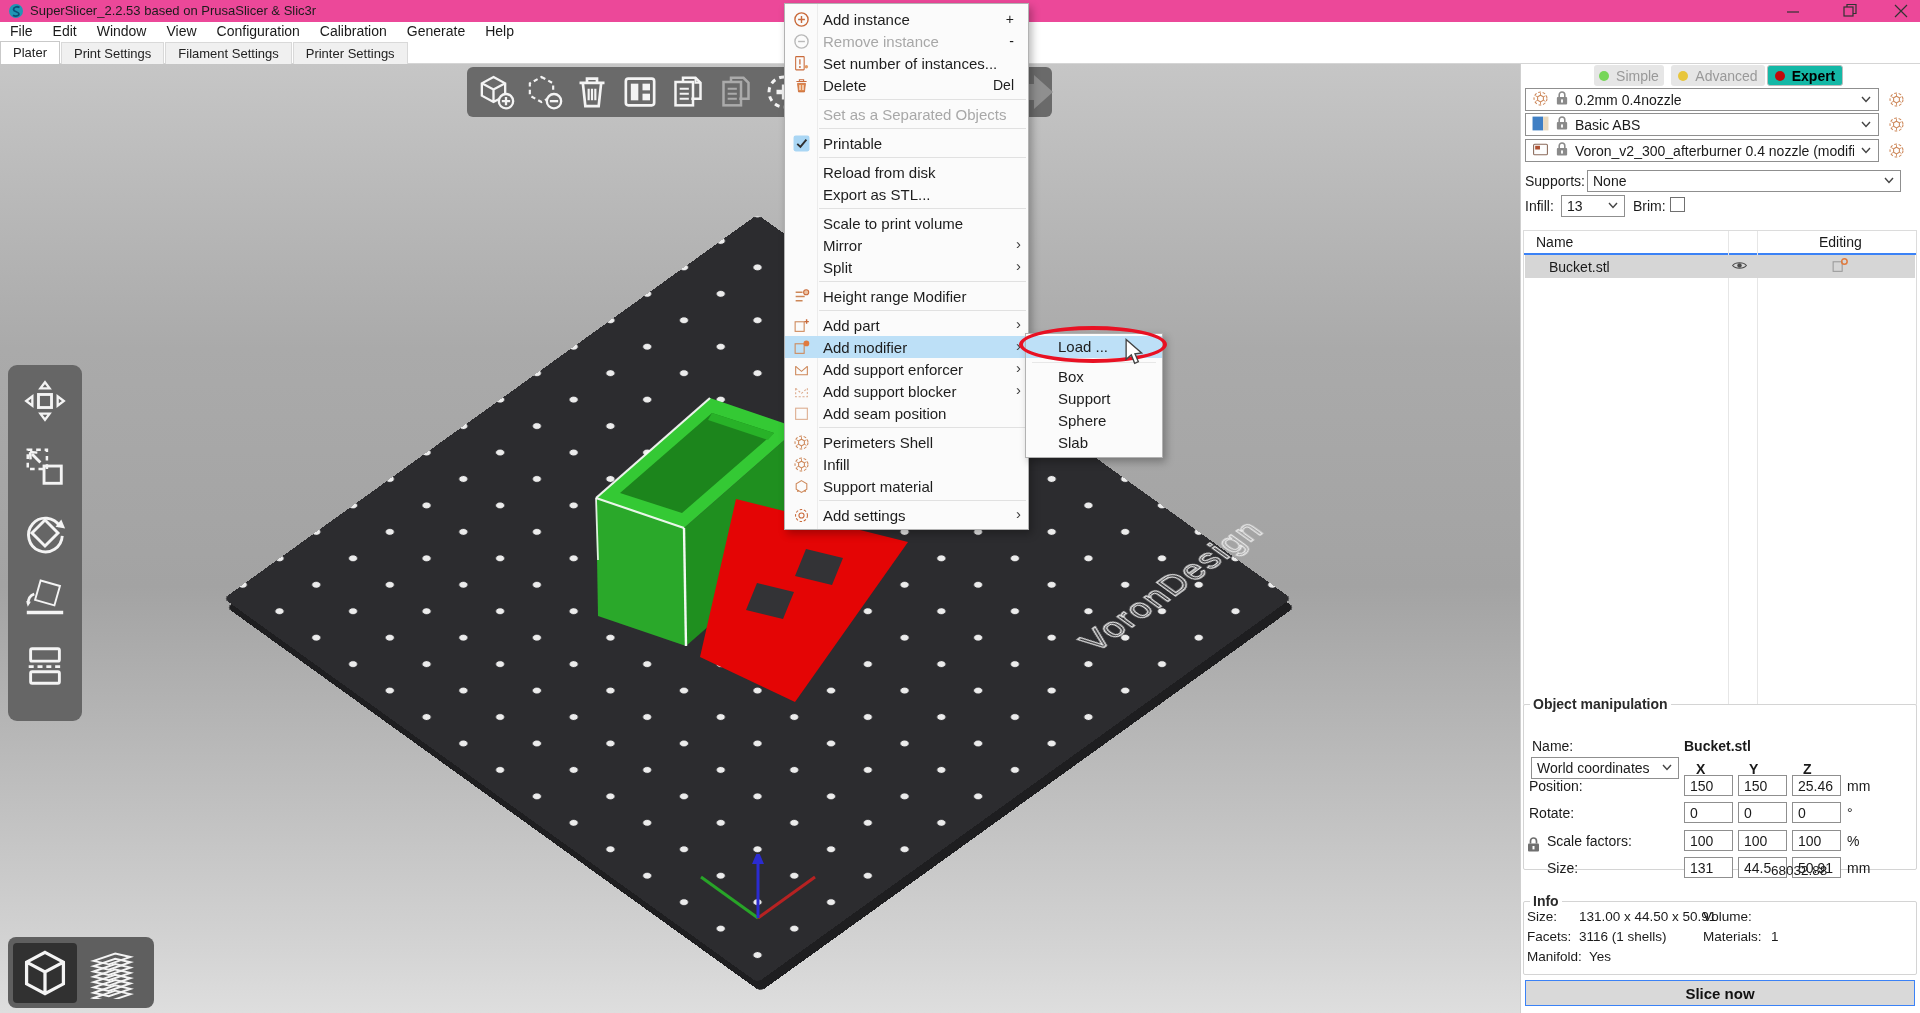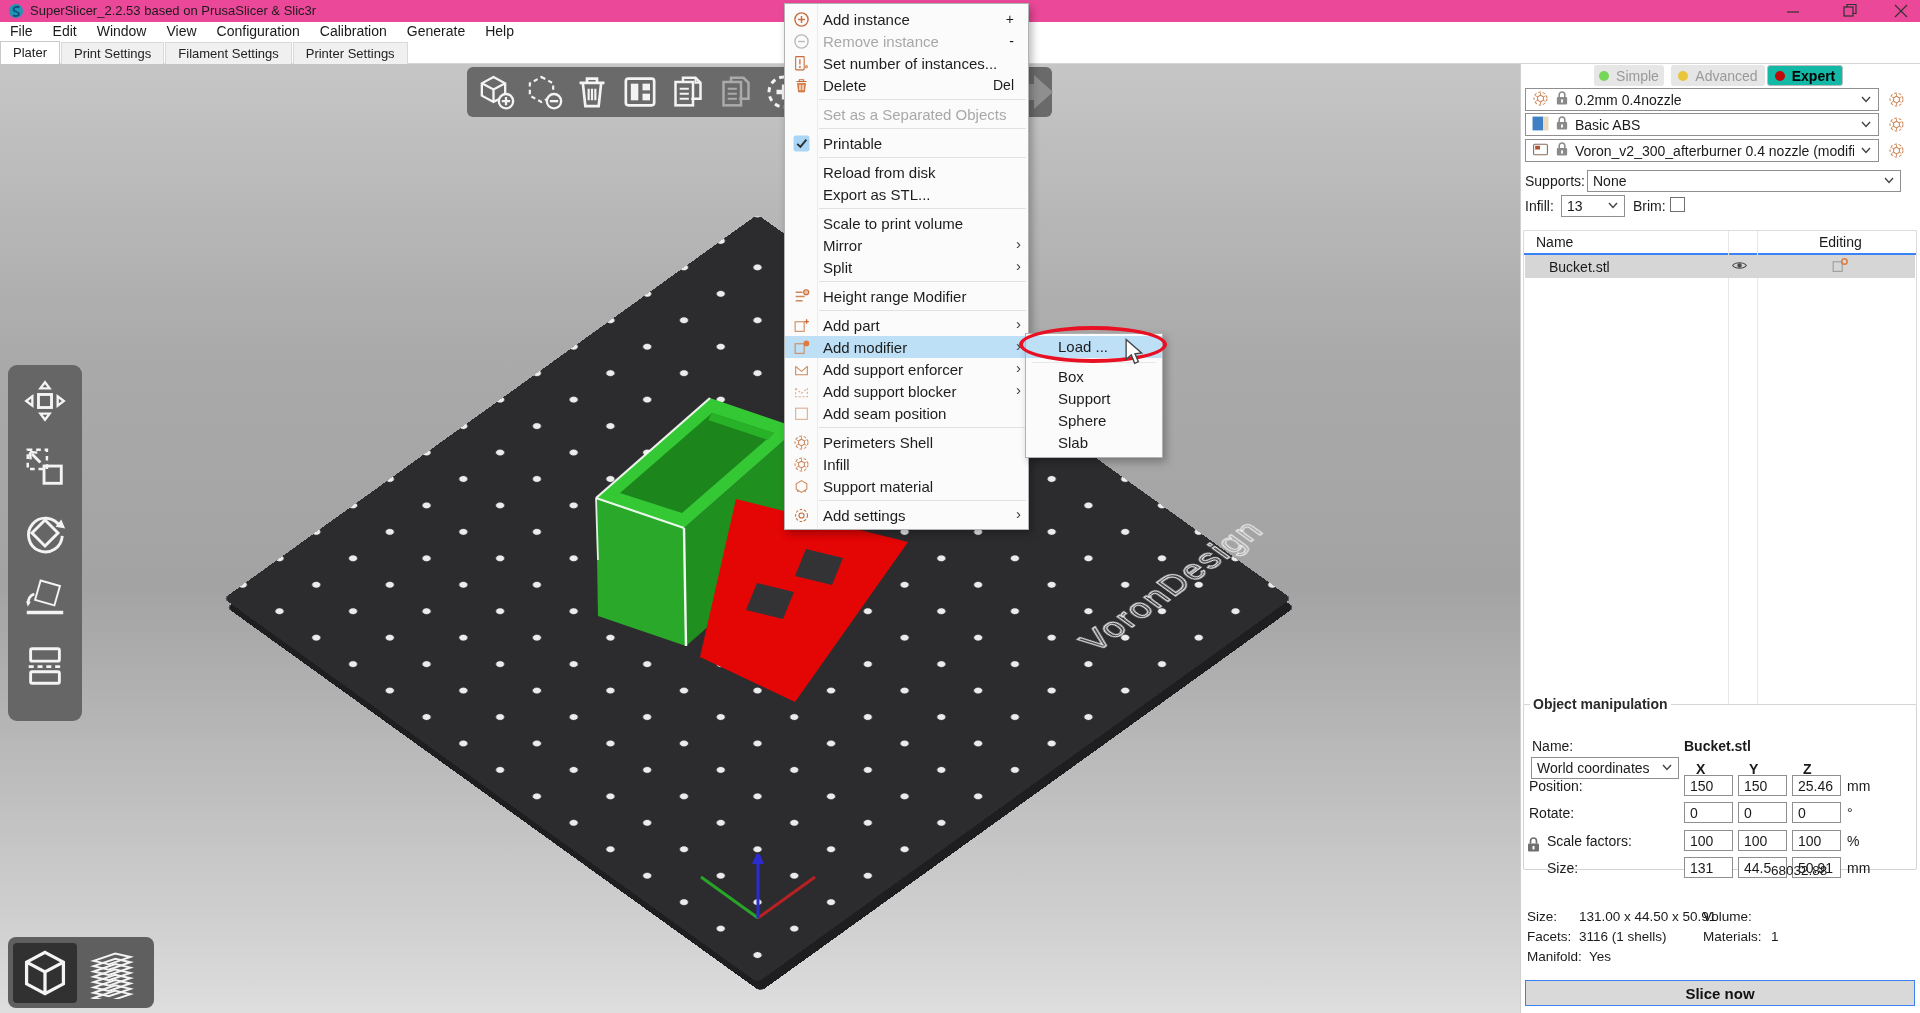--- a/index.html
+++ b/index.html
@@ -642,20 +642,23 @@
       <span class="unit" style="left: 326px; top: 796px;">mm</span>
     </div>
   <span style="position:absolute; left:5px; top:772px;">
     <svg width="15" height="17" viewBox="0 0 15 17">
         <rect x="2" y="7.5" width="11" height="8" rx="1" fill="#6f6f6f"></rect>
         <path d="M4.5 7.5 V5 A3 3 0 0 1 10.5 5 V7.5" fill="none" stroke="#6f6f6f" stroke-width="1.7"></path>
         <rect x="6.5" y="10" width="2" height="3.4" fill="#fff"></rect>
       </svg>
   </span>
 
+  <fieldset style="left:2px; top:829px; width:394px; height:82px;">
+    <legend>Info</legend>
+  </fieldset>
   <div id="info-rows">
       <span class="panel-label" style="font-size: 13.5px; left: 6px; top: 845px;">Size:</span>
       <span class="panel-label" style="font-size: 13.5px; left: 58px; top: 845px;">131.00 x 44.50 x 50.91</span>
       <span class="panel-label" style="font-size: 13.5px; left: 182px; top: 845px;">Volume:</span>
       <span class="panel-label" style="font-size: 13.5px; left: 250px; top: 799px;">68032.88</span>
       <span class="panel-label" style="font-size: 13.5px; left: 6px; top: 865px;">Facets:</span>
       <span class="panel-label" style="font-size: 13.5px; left: 58px; top: 865px;">3116 (1 shells)</span>
       <span class="panel-label" style="font-size: 13.5px; left: 182px; top: 865px;">Materials:</span>
       <span class="panel-label" style="font-size: 13.5px; left: 250px; top: 865px;">1</span>
       <span class="panel-label" style="font-size: 13.5px; left: 6px; top: 885px;">Manifold:</span>

